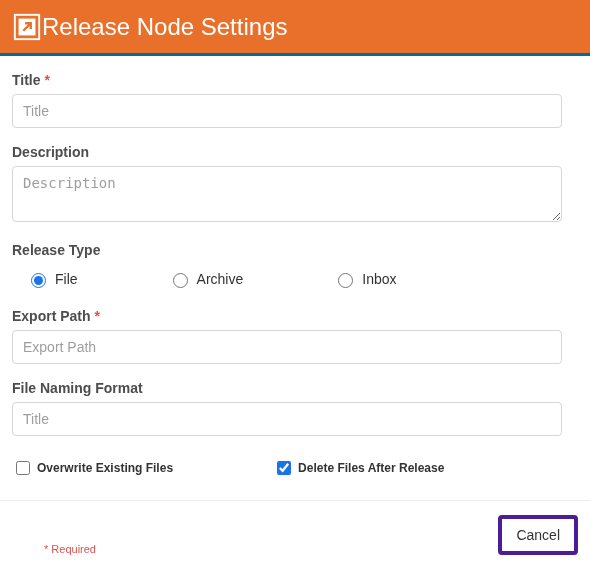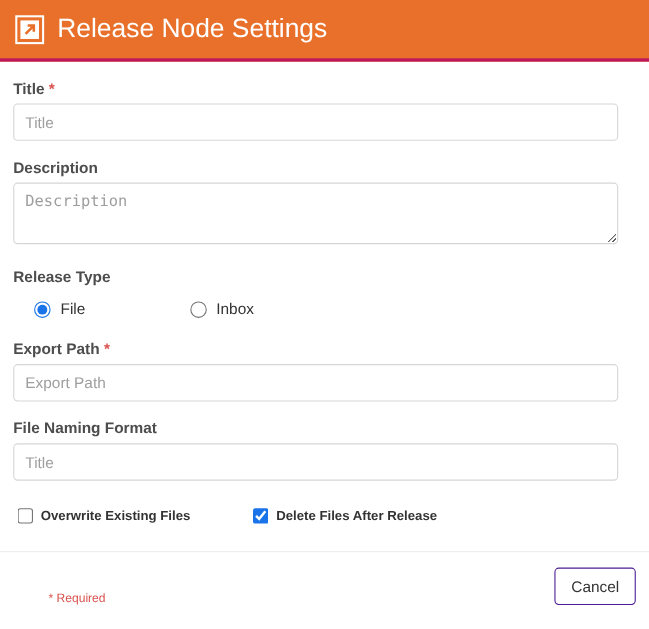--- a/index.html
+++ b/index.html
@@ -4,22 +4,22 @@
 <style>
   * { box-sizing: border-box; }
   html, body { margin:0; padding:0; width:590px; height:572px; font-family:Arial,Helvetica,sans-serif; color:#333; background:#fff; }
   .header{
     background:#e8702a;
     color:#fff;
     height:56px;
     display:flex;
     align-items:center;
     padding:0 12px;
-    gap:10px;
-    border-bottom:3px solid #be185d;
+    gap:0;
+    border-bottom:3px solid #0369a1;
   }
   .header svg{width:30px;height:30px;flex:0 0 auto;}
   .header-title{font-size:24px;font-weight:400;}
   .form{
     padding:16px 28px 8px 12px;
   }
   .label{
     font-size:14px;
     color:#4d4d4d;
     font-weight:700;
@@ -35,34 +35,34 @@
     font-size:14px;
     color:#555;
     background:#fff;
   }
   .input::placeholder,.textarea::placeholder{color:#9e9e9e;}
   .textarea{height:56px;resize:both;}
   .group{margin-bottom:16px;}
   .radios{display:flex;gap:90px;padding:6px 4px 4px 14px;align-items:center;}
   .radio{display:flex;align-items:center;gap:6px;font-size:14px;color:#333;}
   .radio input{accent-color:#1a73e8;width:15px;height:15px;}
-  .checks{display:flex;gap:53px;padding-top:6px;}
+  .checks{display:flex;gap:100px;padding-top:6px;}
   .check{display:flex;align-items:center;gap:4px;font-size:12px;color:#333;font-weight:700;}
   .check input{width:14px;height:14px;accent-color:#1a73e8;}
   .divider{border-top:1px solid #eee;margin-top:14px;}
   .footer{
     display:flex;
     align-items:flex-end;
     padding:14px 12px;
     margin-left:32px;
   }
   .req-note{font-size:11px;color:#d9534f;}
   .spacer{flex:1;}
   .btn{
-    border:1px solid #4c1d95;
+    border:4px solid #4c1d95;
     background:#fff;
     color:#333;
     font-size:14px;
     padding:8px 14px;
     border-radius:4px;
     cursor:pointer;
     margin-left:8px;
   }
 </style>
 </head>
@@ -94,20 +94,24 @@
 
   <div class="group">
     <label class="label">Release Type</label>
     <div class="radios">
       <label class="radio">
         <input type="radio" name="rt" checked="" style="">
         <span>File</span>
       </label>
       <label class="radio">
         <input type="radio" name="rt" style="">
+        <span>Archive</span>
+      </label>
+      <label class="radio">
+        <input type="radio" name="rt" style="">
         <span>Inbox</span>
       </label>
     </div>
   </div>
 
   <div class="group">
     <label class="label">
       <span>Export Path</span>
       <span class="req">*</span>
     </label>

